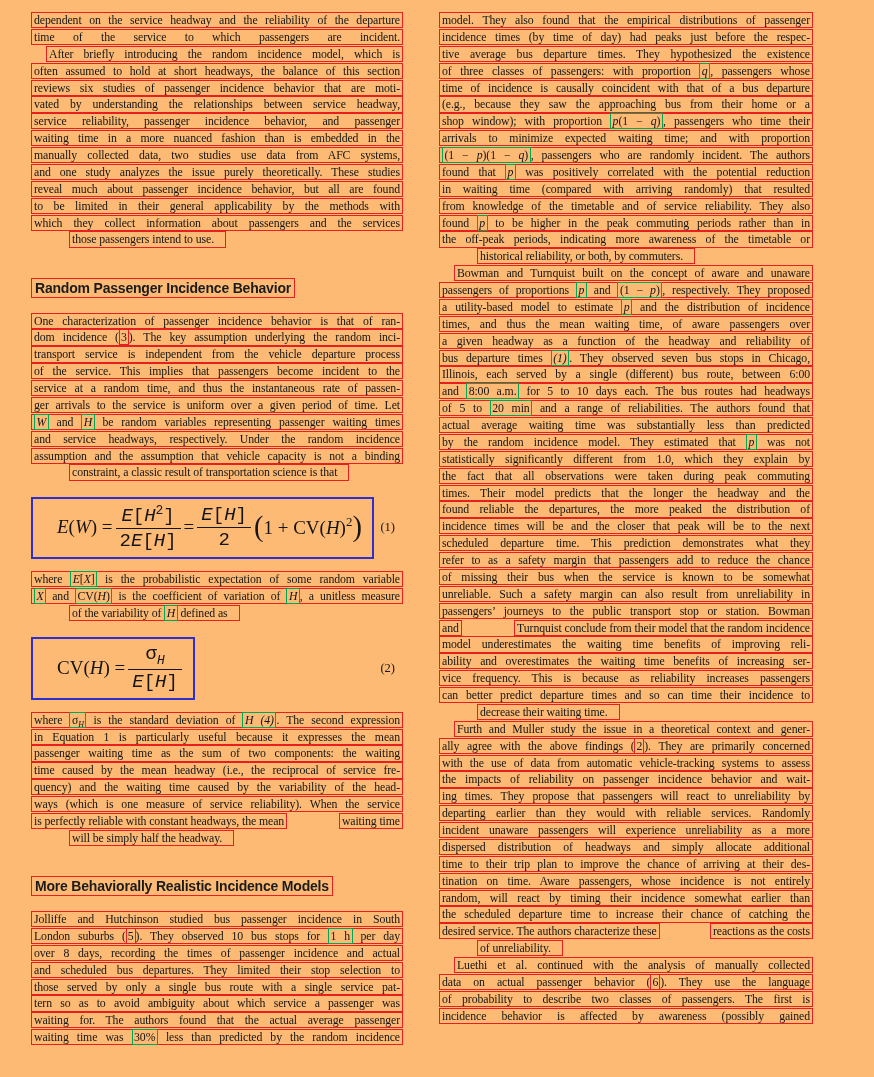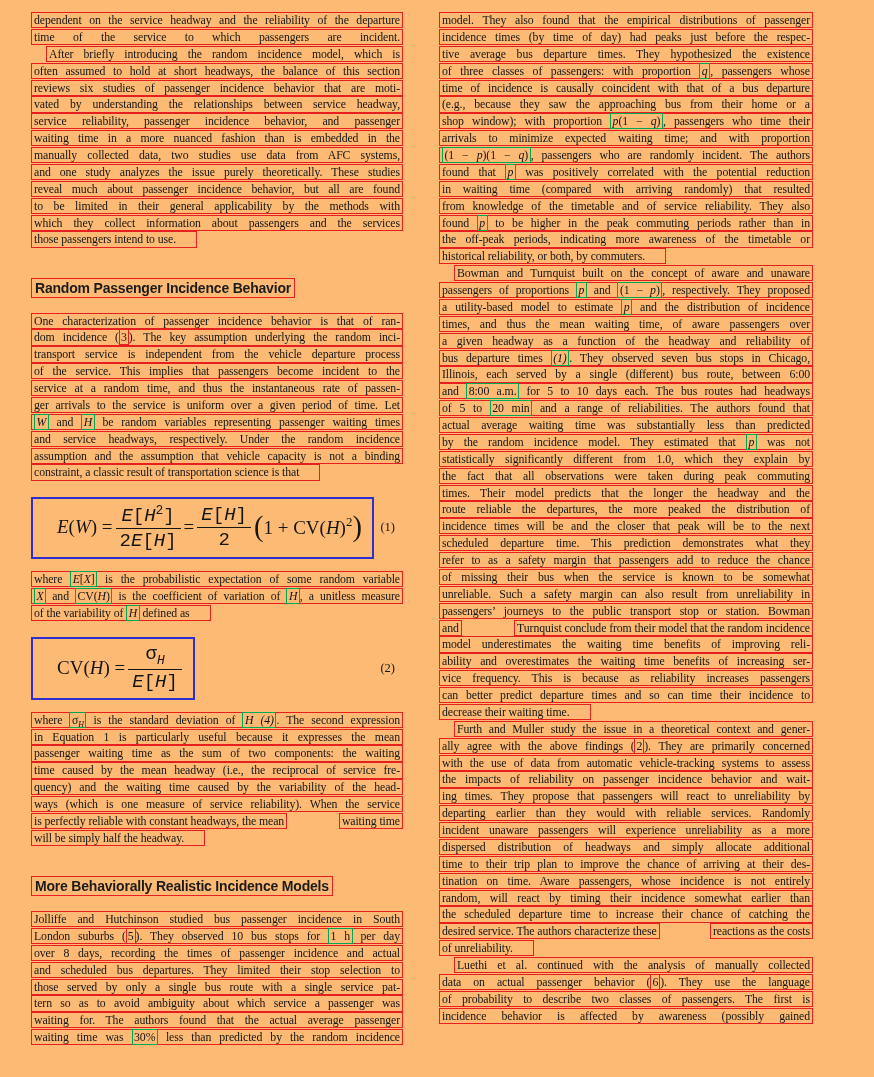--- a/index.html
+++ b/index.html
@@ -17,21 +17,21 @@
   .line{
     box-sizing:border-box;
     border:1px solid var(--red);
     height:16.2px; line-height:15px;
     margin-bottom:0.7px;
     padding:0 2px;
     font-size:11.8px; letter-spacing:-0.1px;
     text-align:justify; text-align-last:justify;
     overflow:visible; white-space:nowrap;
   }
-  .line.shrink{ width:fit-content; text-align-last:left; padding-right:20px;}
+  .line.shrink{ width:fit-content; text-align-last:left; padding-right:11px;margin-left:38px;}
   .line.indent{ margin-left:15px; }
   .line-row{
     display:flex; justify-content:space-between; height:16.2px; margin-bottom:0.7px;
   }
   .line-row .seg{
     box-sizing:border-box; border:1px solid var(--red);
     line-height:15px; padding:0 2px; font-size:11.8px; letter-spacing:-0.1px; white-space:nowrap;
   }
   em{ font-style:italic; }
   sub{ font-size:0.68em; }
@@ -172,21 +172,21 @@
       <div class="line">a given headway as a function of the headway and reliability of</div>
       <div class="line">bus departure times <span class="tok-green"><em>(1)</em></span>. They observed seven bus stops in Chicago,</div>
       <div class="line">Illinois, each served by a single (different) bus route, between 6:00</div>
       <div class="line">and <span class="tok-green">8:00 a.m.</span> for 5 to 10 days each. The bus routes had headways</div>
       <div class="line">of 5 to <span class="tok-green">20 min</span> and a range of reliabilities. The authors found that</div>
       <div class="line">actual average waiting time was substantially less than predicted</div>
       <div class="line">by the random incidence model. They estimated that <span class="tok-green"><em>p</em></span> was not</div>
       <div class="line">statistically significantly different from 1.0, which they explain by</div>
       <div class="line">the fact that all observations were taken during peak commuting</div>
       <div class="line">times. Their model predicts that the longer the headway and the</div>
-      <div class="line">route reliable the departures, the more peaked the distribution of</div>
+      <div class="line">found reliable the departures, the more peaked the distribution of</div>
       <div class="line">incidence times will be and the closer that peak will be to the next</div>
       <div class="line">scheduled departure time. This prediction demonstrates what they</div>
       <div class="line">refer to as a safety margin that passengers add to reduce the chance</div>
       <div class="line">of missing their bus when the service is known to be somewhat</div>
       <div class="line">unreliable. Such a safety margin can also result from unreliability in</div>
       <div class="line">passengers’ journeys to the public transport stop or station. Bowman</div>
       <div class="line-row">
         <span class="seg">and </span>
         <span class="seg">Turnquist conclude from their model that the random incidence</span>
       </div>

